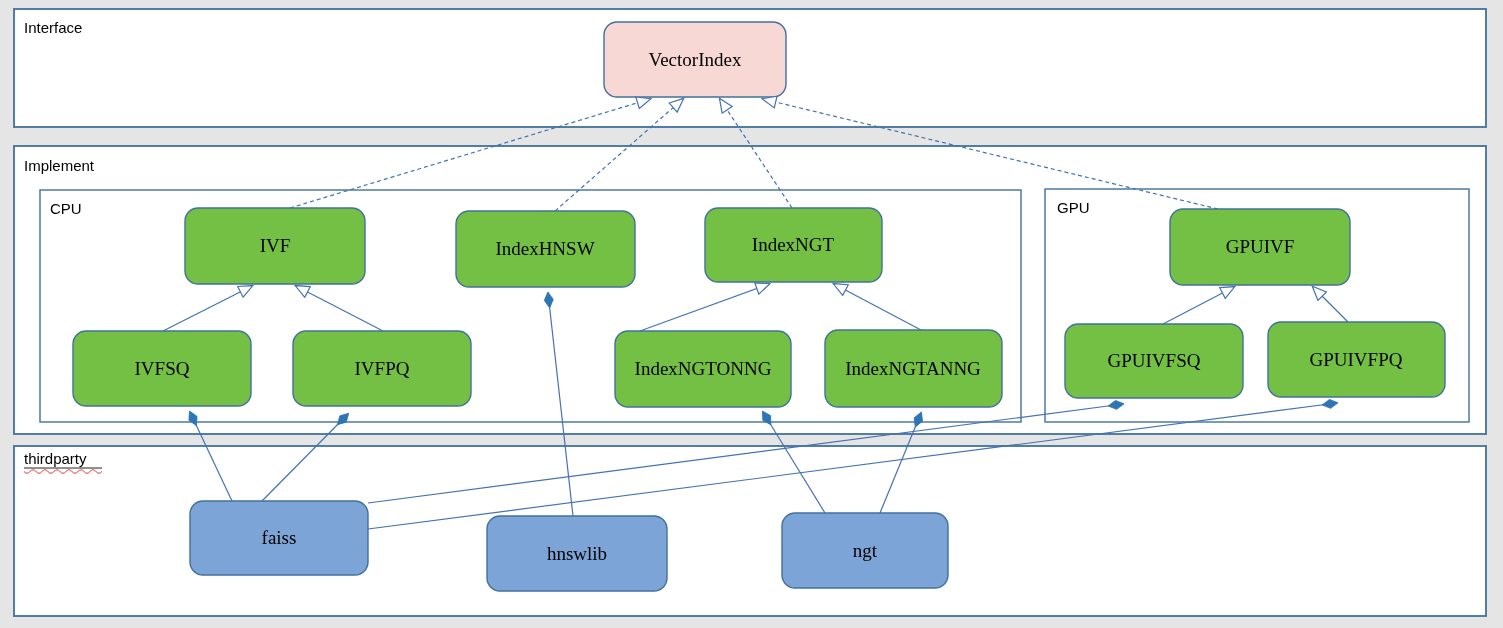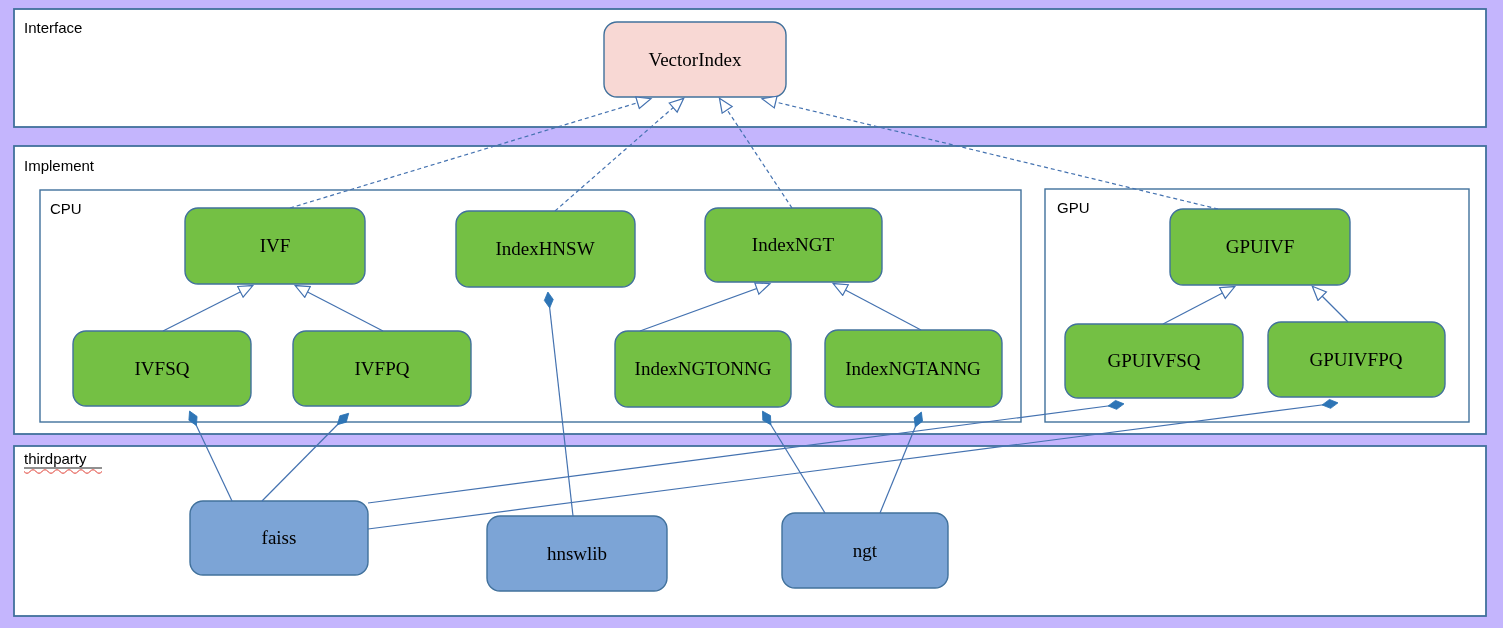--- a/index.html
+++ b/index.html
@@ -1,16 +1,16 @@
 <!DOCTYPE html>
 <html><head>
 <meta charset="utf-8">
 <style>
   html,body{margin:0;padding:0;background:#fff;}
-  .stage{position:relative;width:1503px;height:628px;background:#c4b5fd;overflow:hidden;
+  .stage{position:relative;width:1503px;height:628px;background:#e5e5e5;overflow:hidden;
          font-family:"Liberation Sans", sans-serif;}
   svg{display:block;}
   .container-rect{fill:#ffffff;stroke:#41719C;stroke-width:1.8;}
   .subcontainer-rect{fill:none;stroke:#41719C;stroke-width:1.4;}
   .node-rect{stroke:#41719C;stroke-width:1.4;}
   .container-label{font-family:"Liberation Sans", sans-serif;font-size:15px;fill:#000;}
   .node-label{font-family:"Liberation Serif", serif;font-size:19px;fill:#000;text-anchor:middle;}
   .edge{stroke:#4472B0;stroke-width:1.2;fill:none;}
   .edge.dashed{stroke-dasharray:4 3;}
   .underline-line{stroke:#222;stroke-width:1;}

